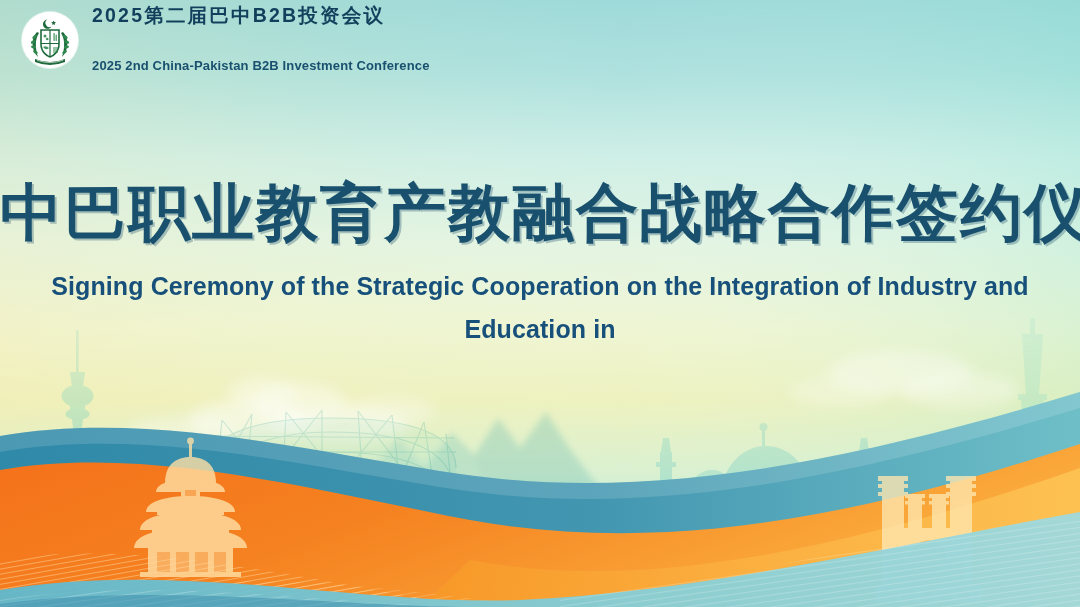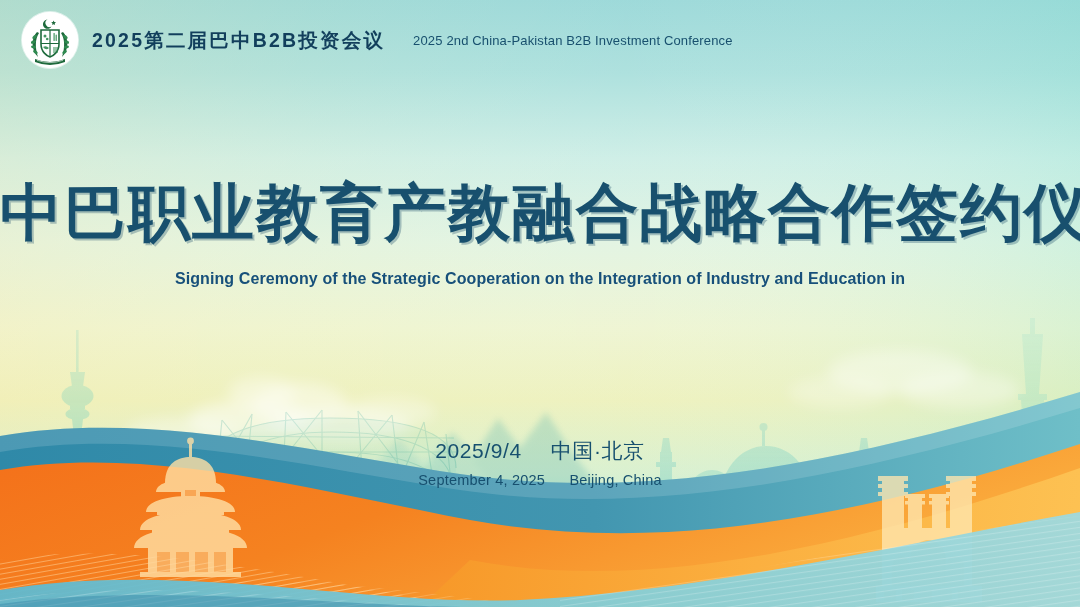--- a/index.html
+++ b/index.html
@@ -9,34 +9,34 @@
     font-family:"Liberation Sans","DejaVu Sans",sans-serif;
     background:#bfe8e6;
   }
   #bg{position:absolute;inset:0;width:1080px;height:607px;}
 
   
   .header{position:absolute;left:0;top:0;width:1080px;height:80px;display:flex;align-items:center;padding-left:22px;z-index:40;}
   .emblem{width:56px;height:56px;border-radius:50%;background:#fff;position:relative;flex:0 0 auto;
           box-shadow:0 0 0 1px rgba(255,255,255,.6);overflow:hidden;}
   .emblem svg{position:absolute;left:0;top:0;}
-  .htext{margin-left:14px;display:flex;flex-direction:row;justify-content:center;gap:28px;}
+  .htext{margin-left:14px;display:flex;flex-direction:column;justify-content:center;gap:28px;}
   .htitle{font-size:19.5px;font-weight:bold;color:#123f5c;letter-spacing:2.2px;line-height:1.15;white-space:nowrap;}
-  .hsub{font-size:13px;font-weight:400;color:#18506e;letter-spacing:.15px;line-height:1.5;margin-top:2px;white-space:nowrap;}
+  .hsub{font-size:13px;font-weight:700;color:#18506e;letter-spacing:.15px;line-height:1.5;margin-top:2px;white-space:nowrap;}
 
   
   .maintitle{
     position:absolute;left:0;top:178px;width:1080px;text-align:center;z-index:30;
     font-size:62px;font-weight:bold;color:#18506e;letter-spacing:2px;line-height:1.12;white-space:nowrap;
     font-family:"Liberation Sans","DejaVu Sans",sans-serif;
     text-shadow:2px 2px 0 rgba(20,70,100,.30);
   }
   .subtitle{
     position:absolute;left:0;top:265px;width:1080px;text-align:center;z-index:30;
-    font-size:16px;font-weight:bold;color:#17507a;line-height:1.72;letter-spacing:.1px;
+    font-size:25px;font-weight:bold;color:#17507a;line-height:1.72;letter-spacing:.1px;
   }
   .subtitle .ln{display:block;}
 
   
   .dateblock{position:absolute;left:0;top:437px;width:1080px;text-align:center;z-index:30;}
   .date-cn{font-size:21px;color:#17506f;font-weight:400;letter-spacing:.6px;line-height:1.35;}
   .date-en{font-size:14.5px;color:#17506f;font-weight:400;letter-spacing:.2px;line-height:1.5;margin-top:5px;}
   .gap{display:inline-block;width:16px;}
 </style>
 </head>
@@ -341,26 +341,14 @@
       <div class="hsub">2025 2nd China-Pakistan B2B Investment Conference</div>
     </div>
   </div>
 
   <div class="maintitle">中巴职业教育产教融合战略合作签约仪式</div>
 
   <div class="subtitle">
     <span class="ln">Signing Ceremony of the Strategic Cooperation on the Integration of Industry and Education in</span>
   </div>
 
-  <div class="dateblock">
-    <div class="date-cn">
-      <span>2025/9/4</span>
-      <span class="gap"></span>
-      <span>中国·北京</span>
-    </div>
-    <div class="date-en">
-      <span>September 4, 2025</span>
-      <span class="gap"></span>
-      <span>Beijing, China</span>
-    </div>
-  </div>
 
 </div>
 
 </body></html>

